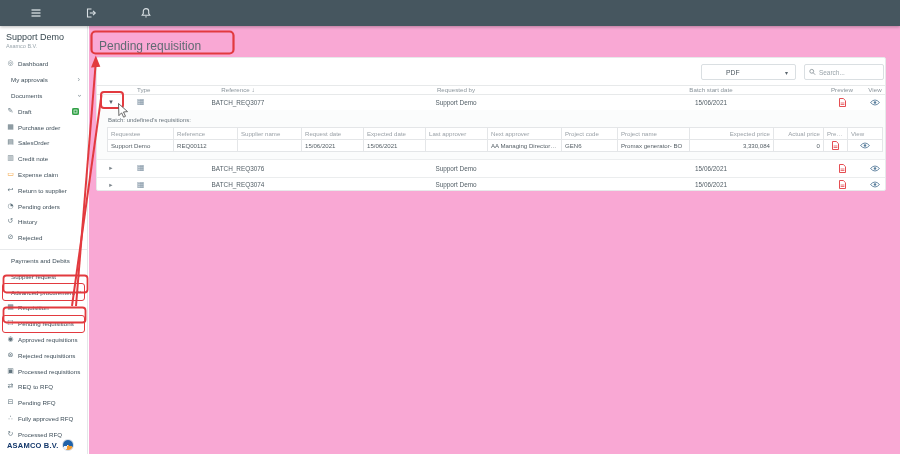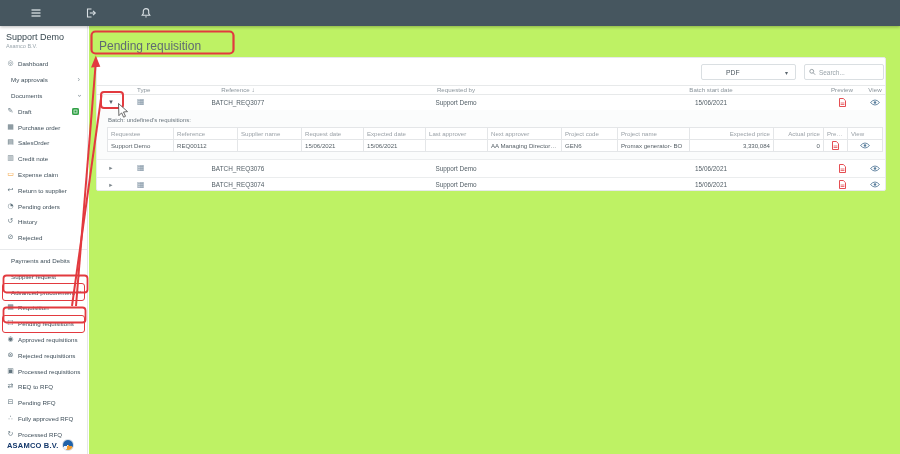--- a/index.html
+++ b/index.html
@@ -45,21 +45,21 @@
     border:1.7px solid #e23a3f; border-radius:3px; pointer-events:none;
   }
   .side-footer { position:absolute; bottom:3px; left:7px; display:flex; align-items:center; gap:3px; }
   .brand { font-size:7.5px; font-weight:bold; color:#14386b; letter-spacing:.2px; }
   .logo {
     width:12px; height:12px; border-radius:50%;
     background:conic-gradient(#2062a8 0 110deg,#f29a2e 110deg 200deg,#eef3f8 200deg 250deg,#2062a8 250deg 360deg);
     border:1px solid #d7dee6;
   }
   
-  .main { position:absolute; top:26px; left:89px; right:0; bottom:0; background:#bef264; }
+  .main { position:absolute; top:26px; left:89px; right:0; bottom:0; background:#f9a8d4; }
   .page-title { position:absolute; left:10px; top:13px; font-size:12px; color:#5f6a72; }
   .card {
     position:absolute; left:7px; top:31px; width:790px; height:134px;
     background:#fff; border:1px solid #e7e9ea; border-radius:2px;
   }
   .ctoolbar { position:relative; height:27px; }
   .pdf-select {
     position:absolute; left:604px; top:6px; width:95px; height:16px;
     border:1px solid #dadfe2; border-radius:2px; display:flex; align-items:center;
     font-size:6.8px; color:#4b565e; cursor:pointer; padding-left:24px;

